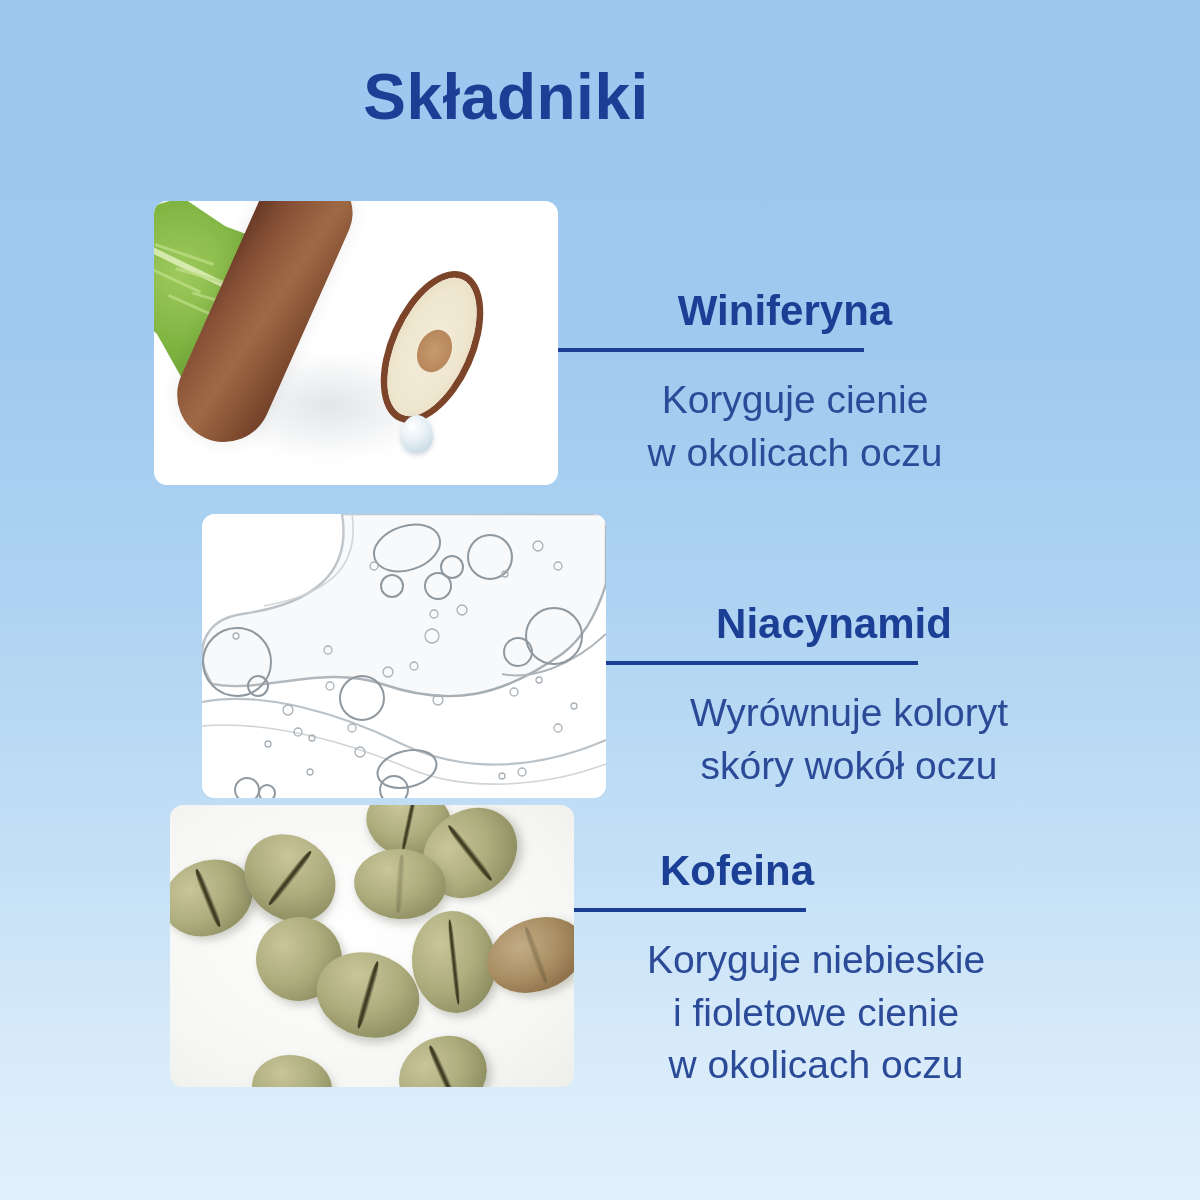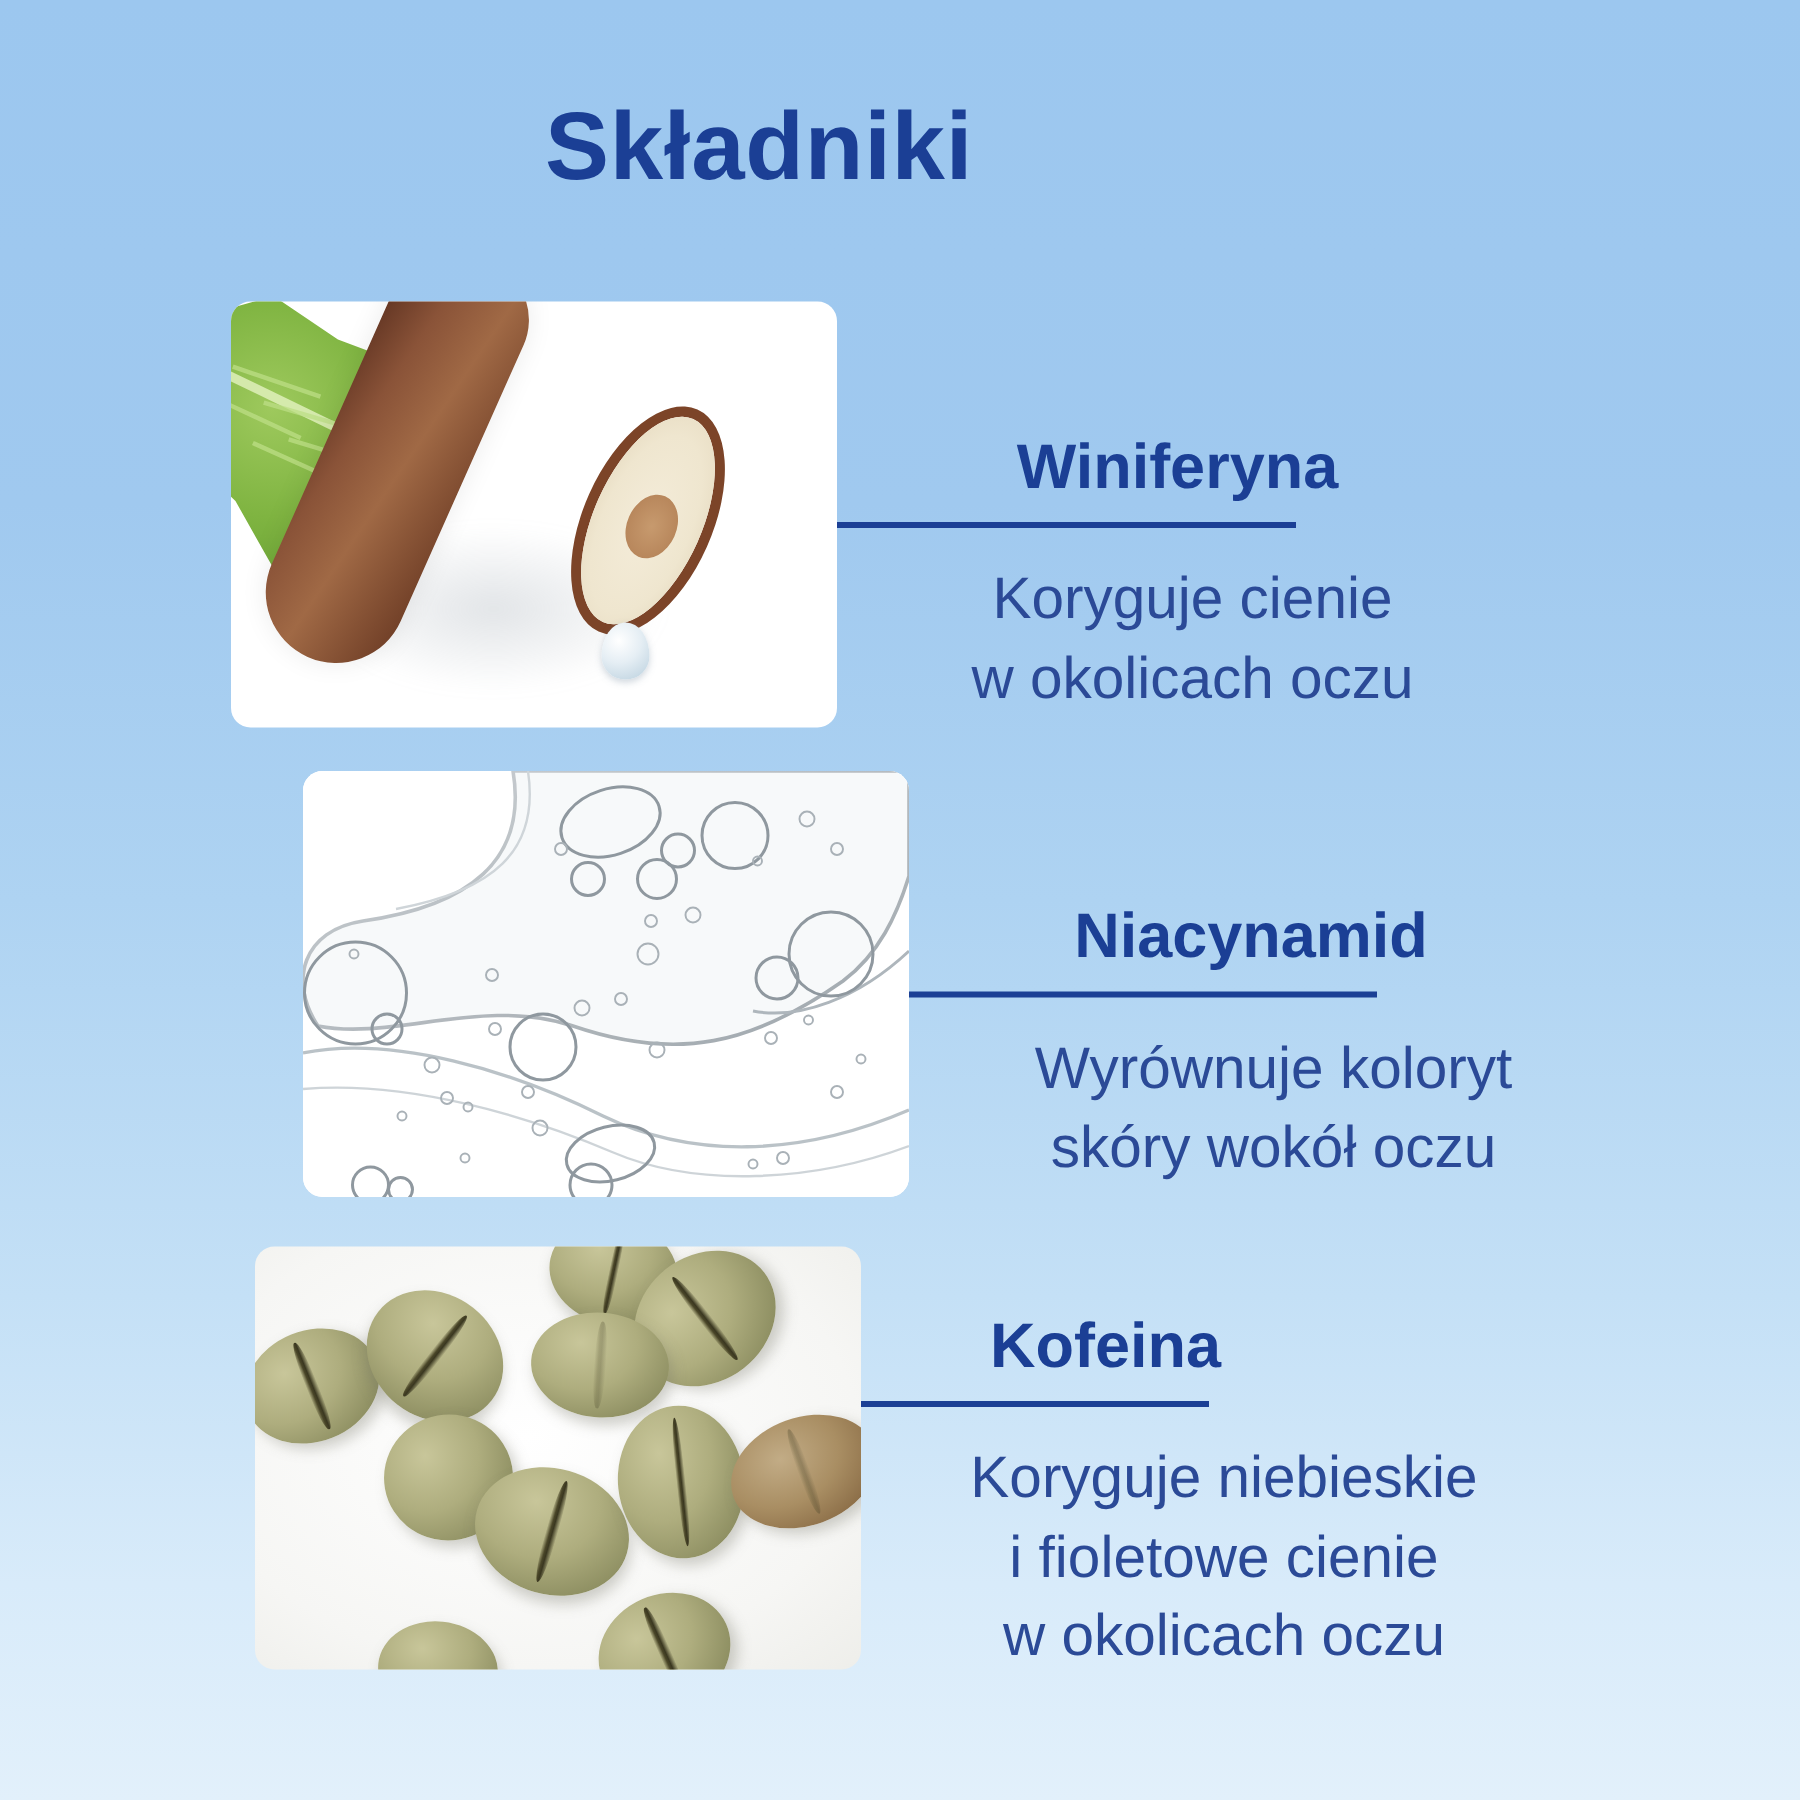--- a/index.html
+++ b/index.html
@@ -45,21 +45,21 @@
     position: absolute;
     left: 154px;
     width: 1000px;
     display: flex;
     flex-direction: row;
     align-items: center;
   }
 
   .ing-1 { top: 201px; }
   .ing-2 { top: 514px; padding-left: 48px; }
-  .ing-3 { top: 826px; padding-left: 16px; }
+  .ing-3 { top: 800px; padding-left: 16px; }
 
   .photo {
     width: 404px;
     height: 284px;
     border-radius: 13px;
     overflow: hidden;
     position: relative;
     background: #ffffff;
     flex: 0 0 auto;
   }

